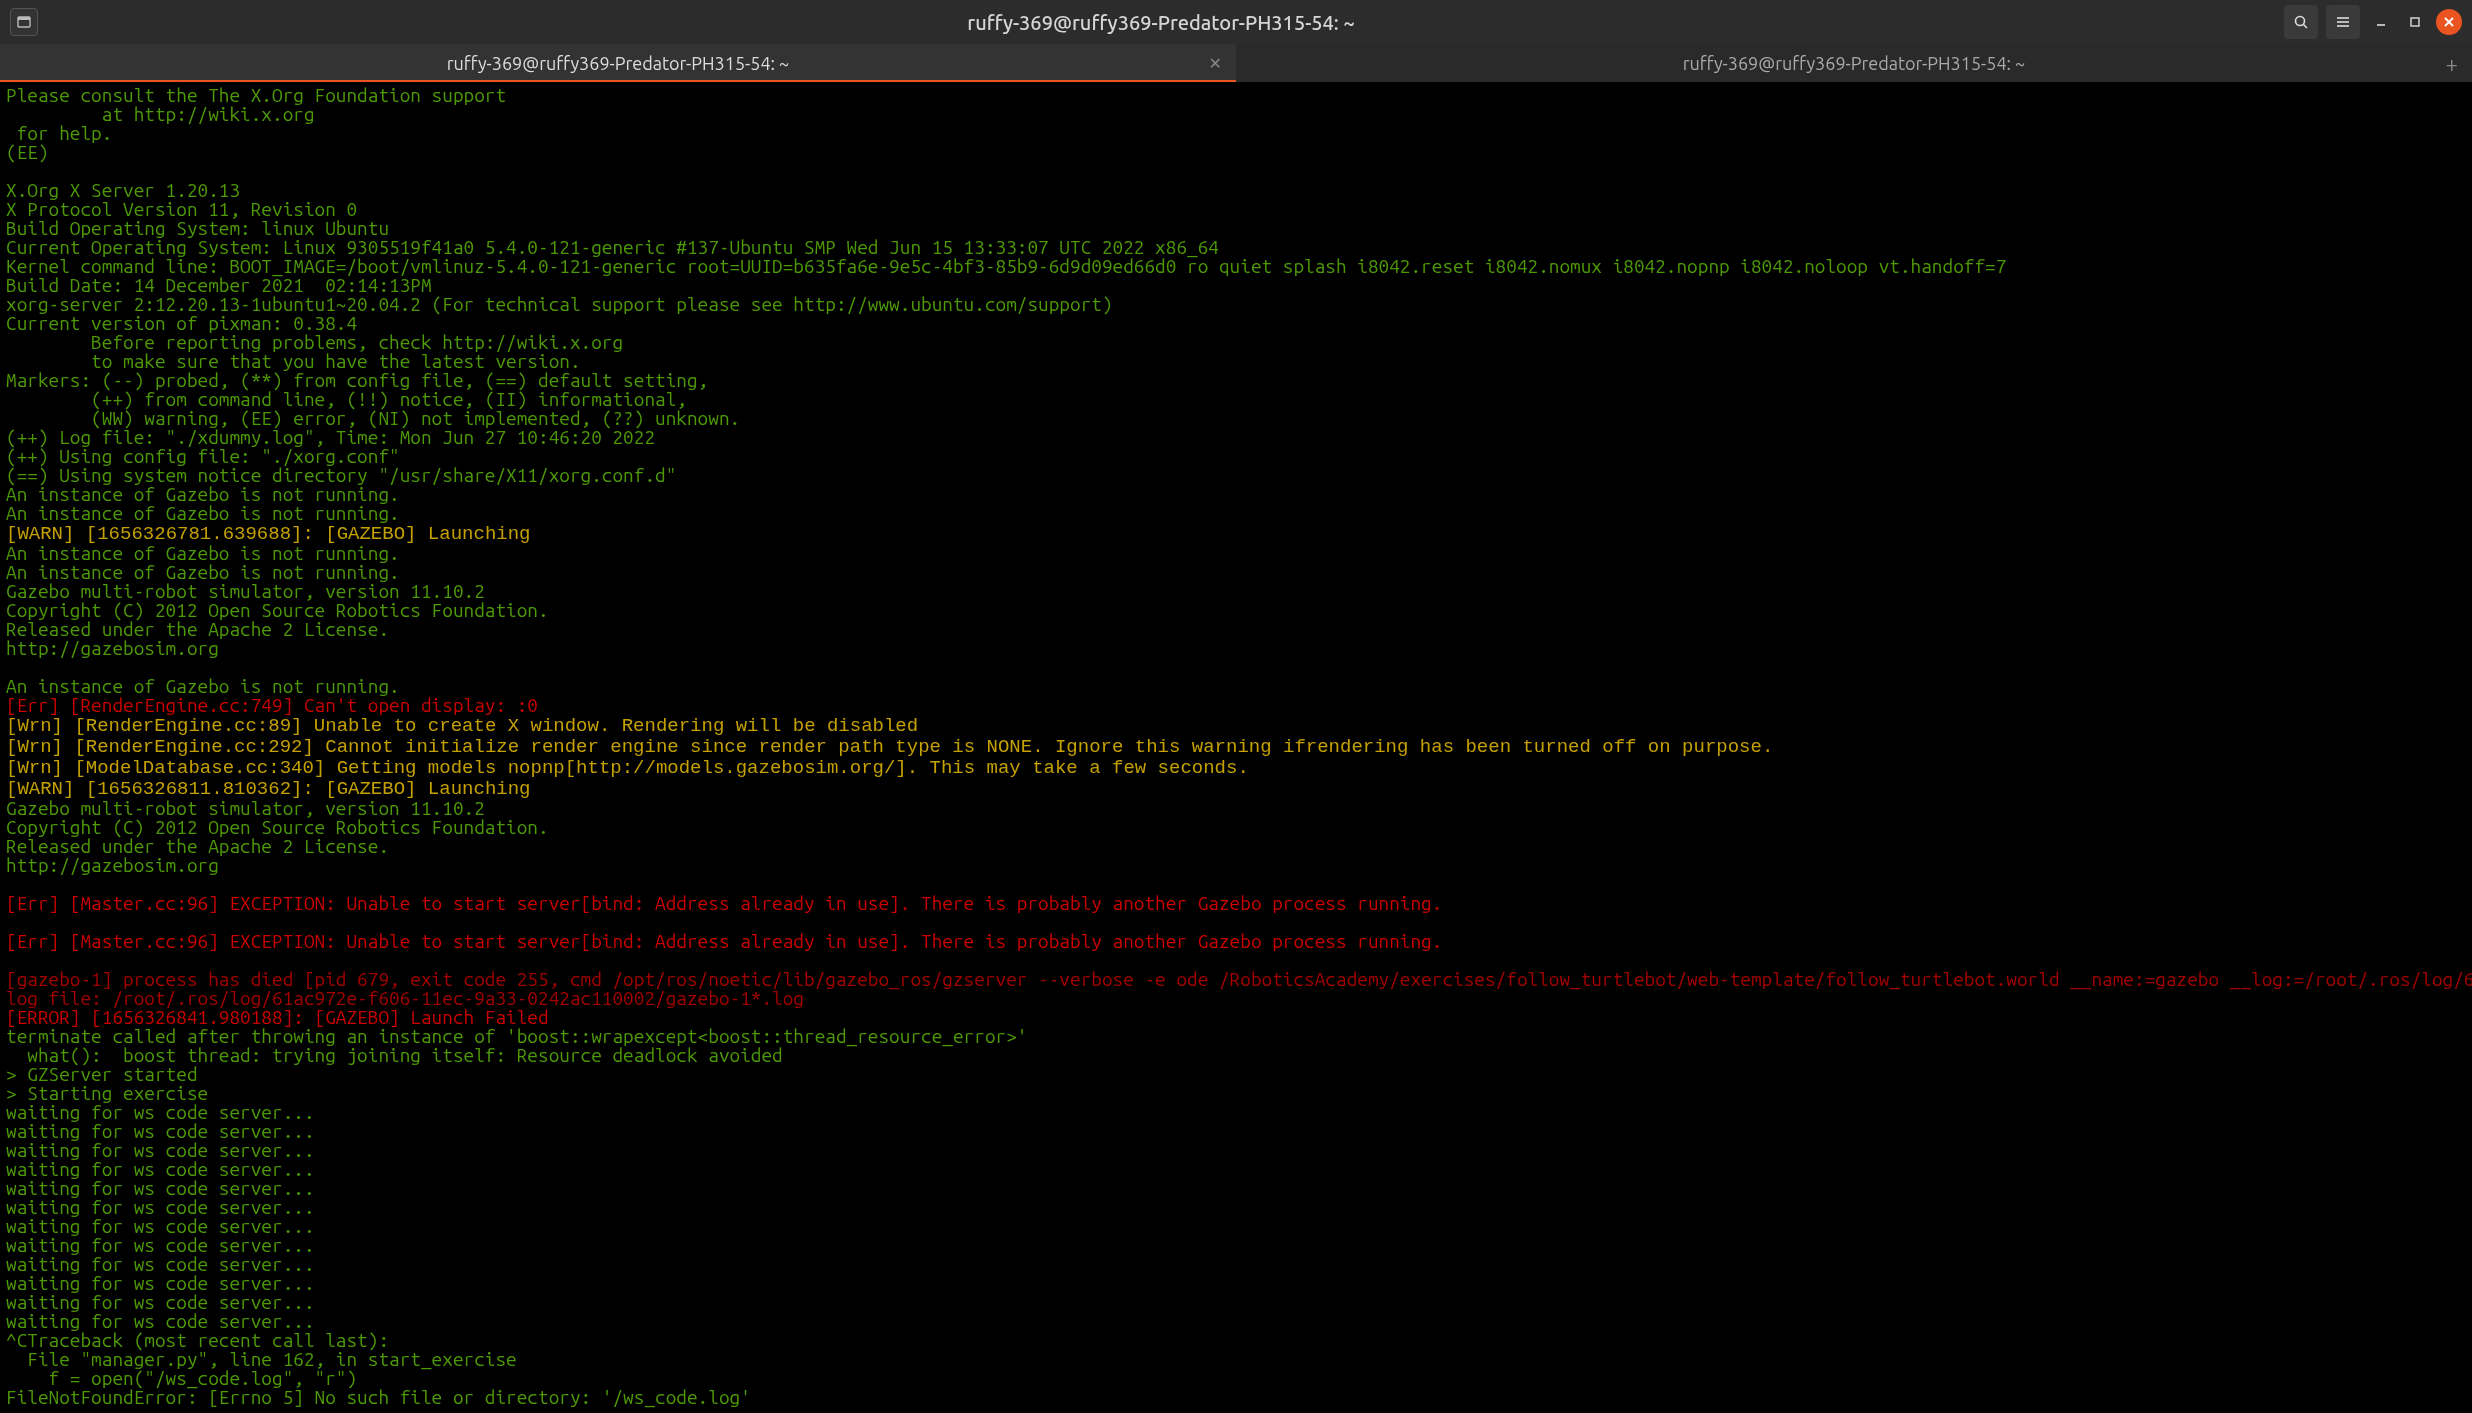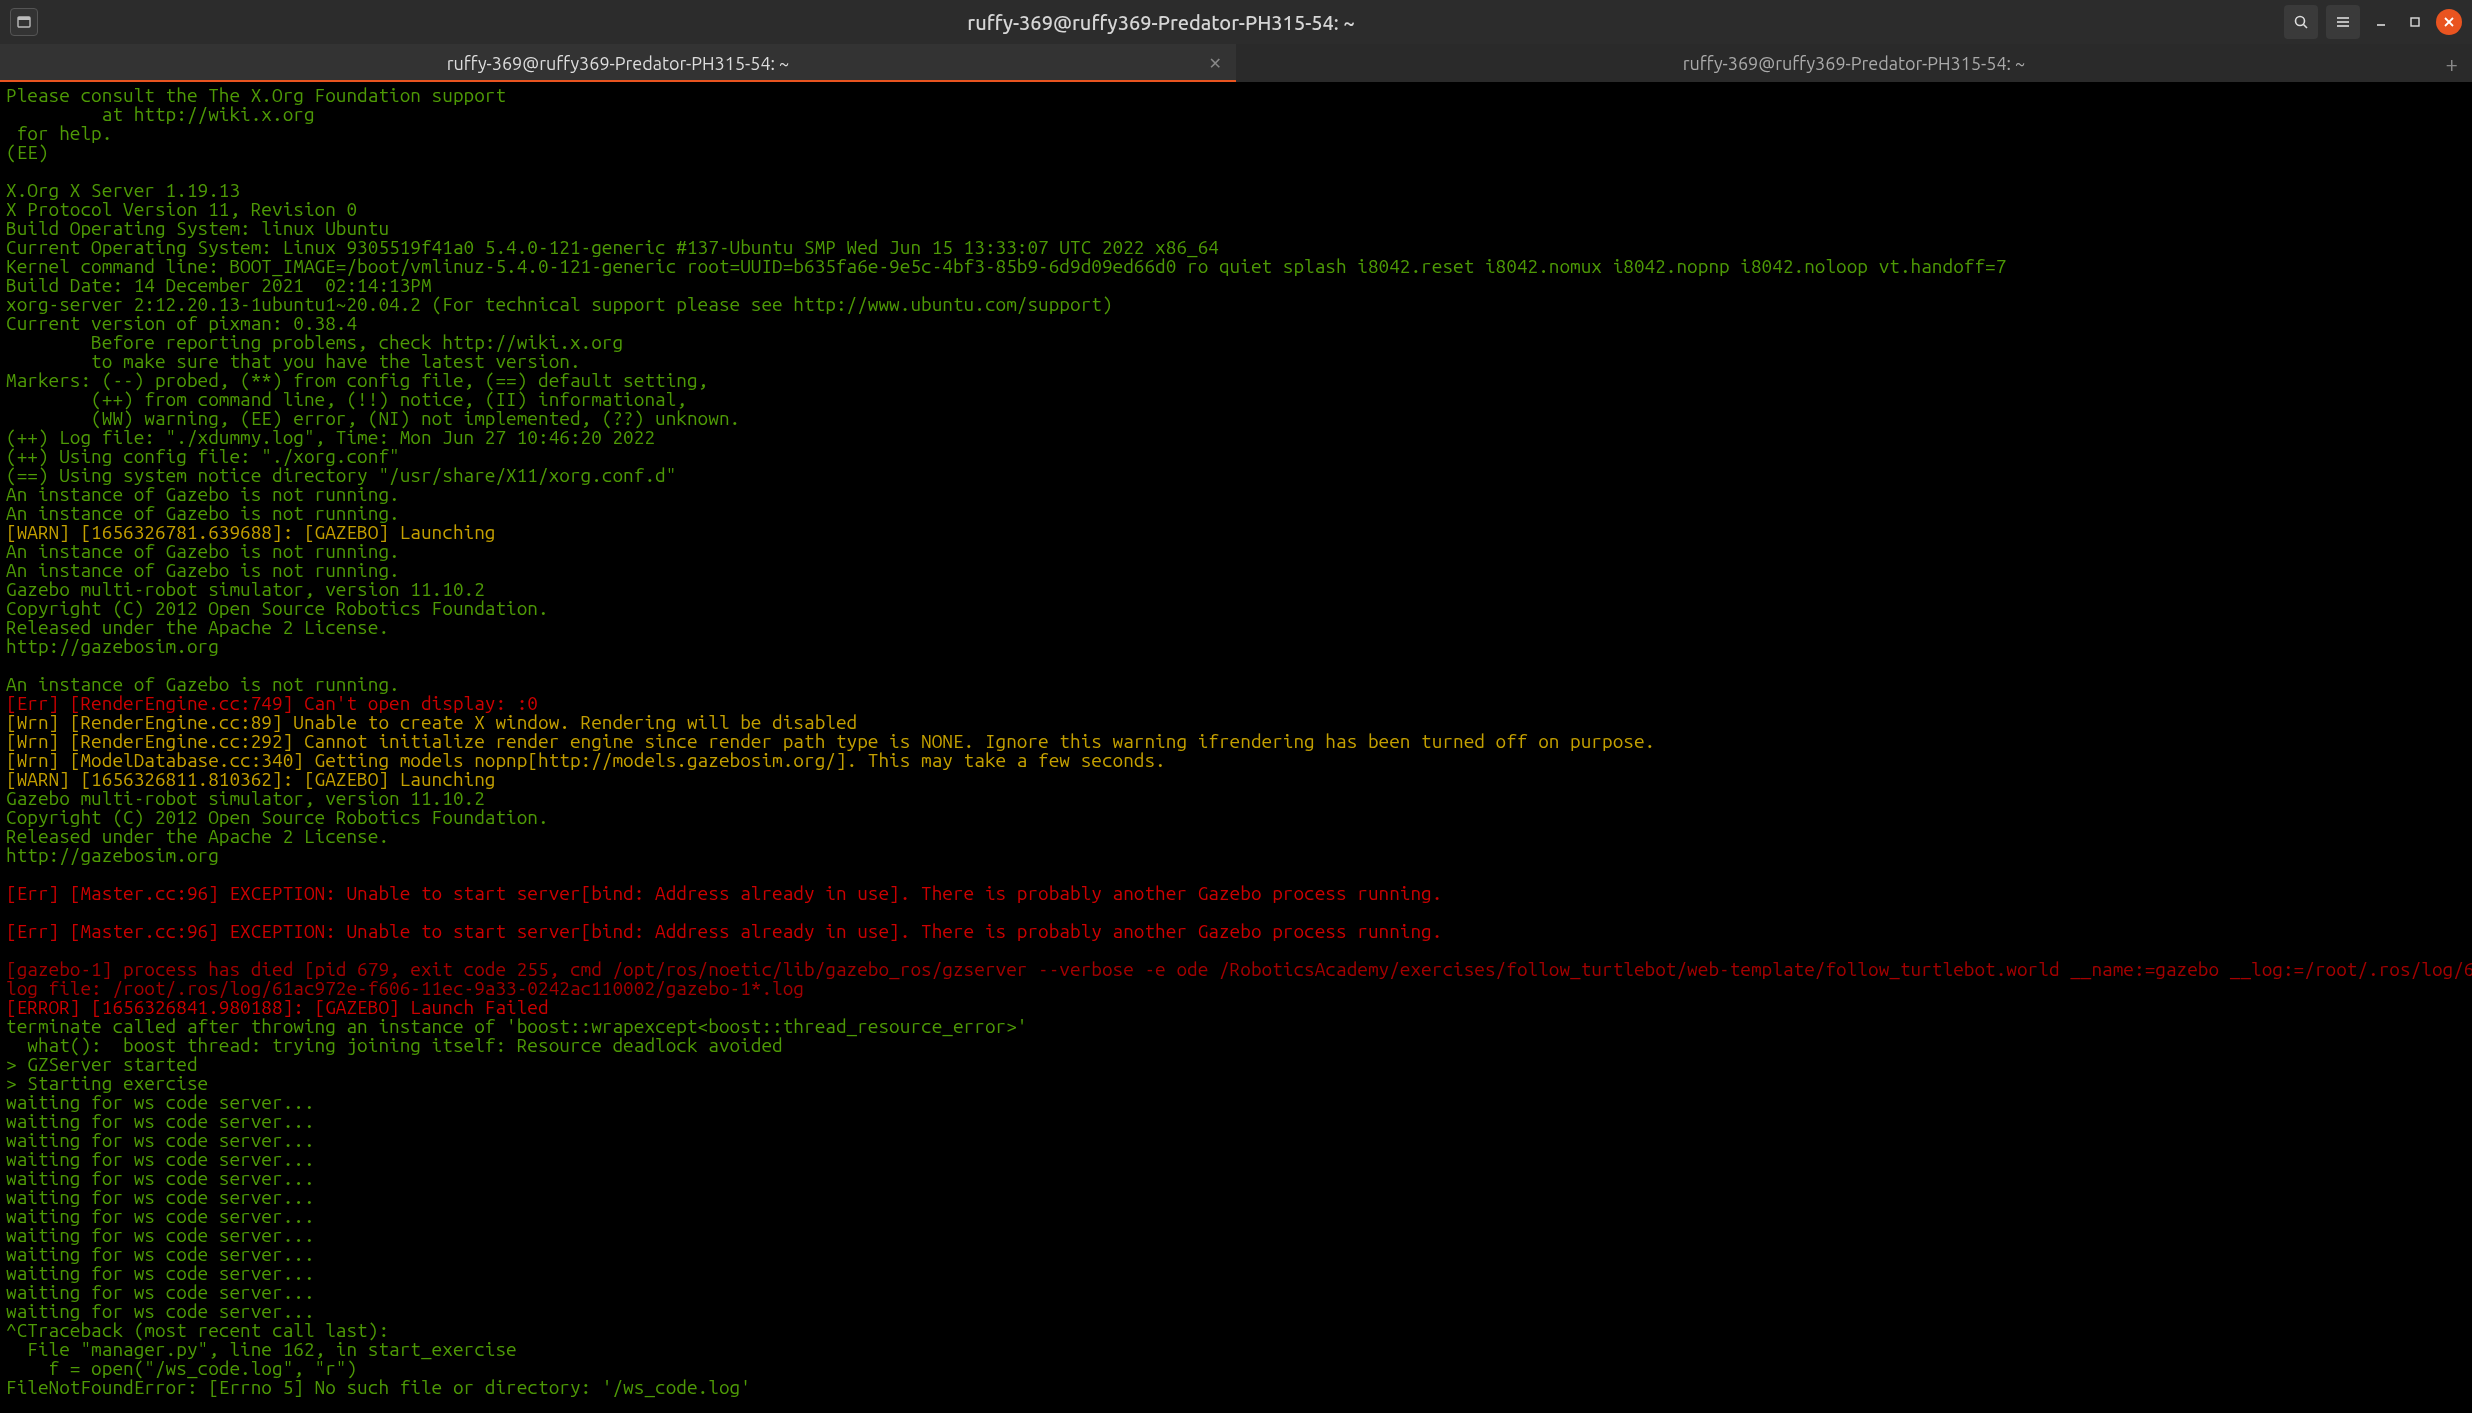--- a/index.html
+++ b/index.html
@@ -116,21 +116,21 @@
     width: 100%;
     height: calc(100% - 82px);
     background: #000;
     padding: 4px 6px;
     font-size: 19px;
     line-height: 19px;
     white-space: pre;
     overflow: hidden;
   }
   .g { color: #4E9A06; }
-  .y { color: #C4A000; }
+  .y { color: #C4A000; font-family: Liberation Mono, monospace; }
   .r { color: #CC0000; }
   .dr { color: #a40000; }
   svg { display: block; }
 </style>
 </head>
 <body>
 
 <div class="titlebar">
   <div class="titlebar-left">
     <div class="app-icon">
@@ -183,21 +183,21 @@
     <span>ruffy-369@ruffy369-Predator-PH315-54: ~</span>
     <span class="add">+</span>
   </div>
 </div>
 
 <div class="terminal"><span class="g">Please consult the The X.Org Foundation support </span>
 <span class="g">         at http://wiki.x.org</span>
 <span class="g"> for help. </span>
 <span class="g">(EE) </span>
 <span class="g"></span>
-<span class="g">X.Org X Server 1.19.13</span>
+<span class="g">X.Org X Server 1.20.13</span>
 <span class="g">X Protocol Version 11, Revision 0</span>
 <span class="g">Build Operating System: linux Ubuntu</span>
 <span class="g">Current Operating System: Linux 9305519f41a0 5.4.0-121-generic #137-Ubuntu SMP Wed Jun 15 13:33:07 UTC 2022 x86_64</span>
 <span class="g">Kernel command line: BOOT_IMAGE=/boot/vmlinuz-5.4.0-121-generic root=UUID=b635fa6e-9e5c-4bf3-85b9-6d9d09ed66d0 ro quiet splash i8042.reset i8042.nomux i8042.nopnp i8042.noloop vt.handoff=7</span>
 <span class="g">Build Date: 14 December 2021  02:14:13PM</span>
 <span class="g">xorg-server 2:12.20.13-1ubuntu1~20.04.2 (For technical support please see http://www.ubuntu.com/support) </span>
 <span class="g">Current version of pixman: 0.38.4</span>
 <span class="g">        Before reporting problems, check http://wiki.x.org</span>
 <span class="g">        to make sure that you have the latest version.</span>
 <span class="g">Markers: (--) probed, (**) from config file, (==) default setting,</span>

